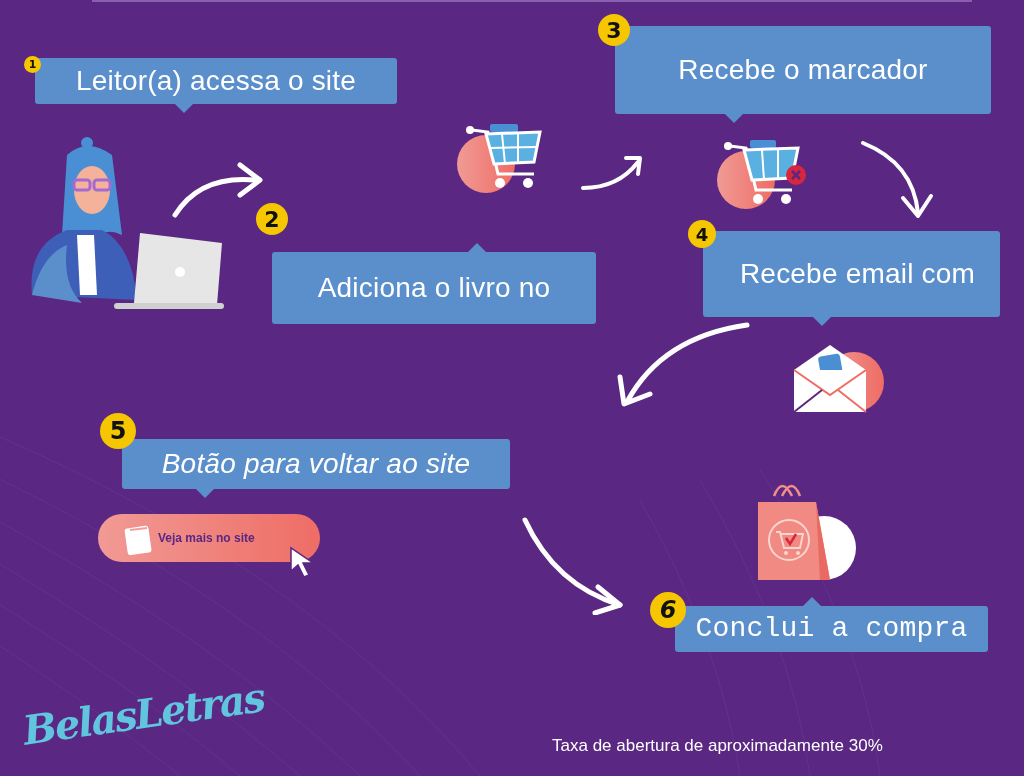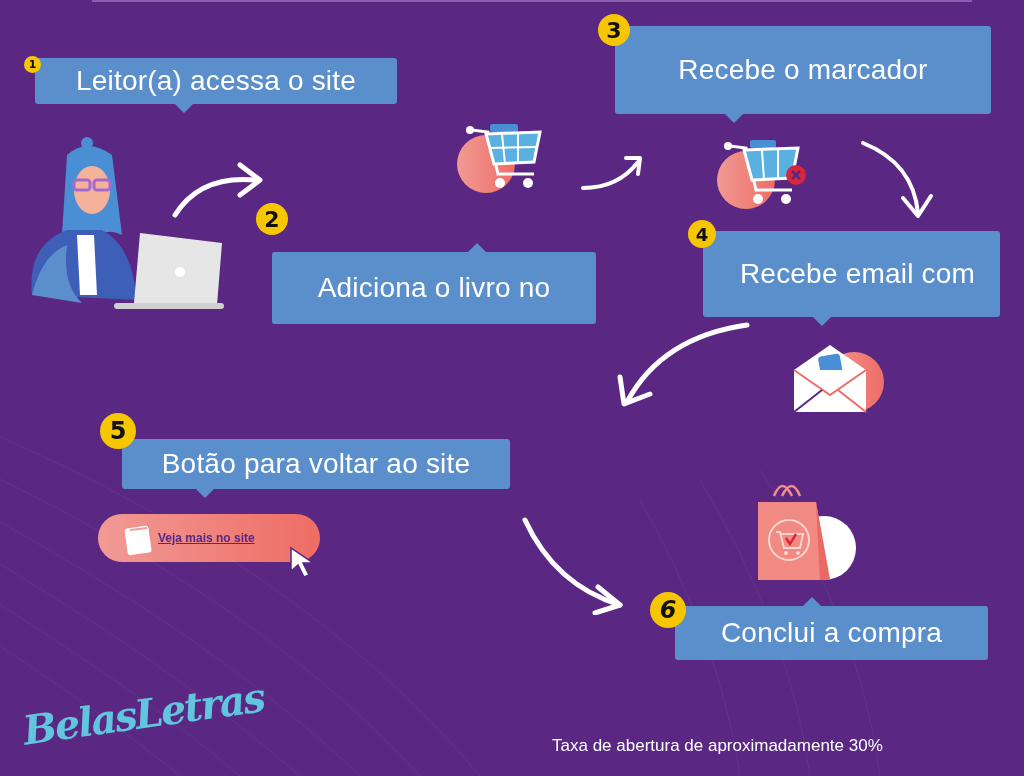--- a/index.html
+++ b/index.html
@@ -34,21 +34,21 @@
     font-family:"DejaVu Sans", sans-serif; font-weight:bold;
     display:flex; align-items:center; justify-content:center;
   }
   .icon { position:absolute; }
   .cta {
     position:absolute; left:98px; top:514px; width:222px; height:48px;
     border-radius:24px;
     background: linear-gradient(90deg, #f19a95 0%, #ee6d65 100%);
     display:flex; align-items:center;
   }
-  .cta-label { color:#5a2782; font-weight:bold; font-size:12px; margin-left:60px; font-family:"Liberation Sans", sans-serif;text-decoration:underline; }
+  .cta-label { color:#5a2782; font-weight:bold; font-size:12px; margin-left:60px; font-family:"Liberation Sans", sans-serif; }
   .logo {
     position:absolute; left:22px; top:690px;
     font-family:"DejaVu Serif", serif; font-style:italic; font-weight:bold;
     color:#62c5e0; font-size:40px; letter-spacing:-2px; transform: rotate(-8deg);
   }
   .footnote { position:absolute; left:552px; top:736px; color:#ffffff; font-size:17px; }
 </style>
 </head>
 <body>
 
@@ -161,21 +161,21 @@
   <path d="M4 30 L40 55 L76 30" fill="#fff" stroke="#ee6d65" stroke-width="2"></path>
   <path d="M4 72 L32 50" stroke="#5a2782" stroke-width="2"></path>
   <path d="M76 72 L48 50" stroke="#ee6d65" stroke-width="2"></path>
 </svg>
 
 <svg class="icon" style="left:612px; top:322px;" width="140" height="90" viewBox="0 0 140 90">
   <path d="M135 3 Q 50 15 15 80" fill="none" stroke="#fff" stroke-width="5" stroke-linecap="round"></path>
   <path d="M8 55 L12 82 L38 72" fill="none" stroke="#fff" stroke-width="5" stroke-linecap="round" stroke-linejoin="round"></path>
 </svg>
 
-<div class="box" style="left:122px; top:439px; width:388px; height:50px;">
+<div class="box" style="left:122px; top:439px; width:388px; height:50px;font-style:italic;">
   <span>Botão para voltar ao site</span>
   <div class="tail down" style="left:74px;"></div>
 </div>
 <div class="badge" style="left:100px; top:413px; width:36px; height:36px; font-size:24px;">5</div>
 
 <div class="cta">
   <svg class="icon" style="left:24px; top:10px;" width="32" height="32" viewBox="0 0 32 32">
     <rect x="4" y="3" width="24" height="27" rx="3" fill="#fff" transform="rotate(-8 16 16)"></rect>
     <line x1="8" y1="6" x2="25" y2="4" stroke="#f0a09a" stroke-width="2"></line>
   </svg>
@@ -195,21 +195,21 @@
   <path d="M22 18 Q 30 -2 40 18 M30 18 Q 40 -2 48 18" fill="none" stroke="#f09088" stroke-width="2.5"></path>
   <path d="M6 24 L64 24 L78 102 L6 102 Z" fill="#f08a82"></path>
   <path d="M64 24 L78 102 L68 102 Z" fill="#e86a62"></path>
   <circle cx="37" cy="62" r="20" fill="none" stroke="#fbd5d0" stroke-width="2"></circle>
   <path d="M24 54 L28 54 L32 70 L48 70 L51 56 L29 56" fill="none" stroke="#fbd5d0" stroke-width="2"></path>
   <path d="M34 60 L38 66 L44 56" fill="none" stroke="#d7263d" stroke-width="2.5"></path>
   <circle cx="34" cy="75" r="2" fill="#fbd5d0"></circle>
   <circle cx="46" cy="75" r="2" fill="#fbd5d0"></circle>
 </svg>
 
-<div class="box" style="left:675px; top:606px; width:313px; height:54px;">
+<div class="box" style="left:675px; top:606px; width:313px; height:46px;font-family:Liberation Mono, monospace;">
   <span>Conclui a compra</span>
   <div class="tail up" style="left:128px;"></div>
 </div>
 <div class="badge" style="left:650px; top:592px; width:36px; height:36px; font-size:24px; font-style:italic;">6</div>
 
 <div class="logo">BelasLetras</div>
 
 <div class="footnote">Taxa de abertura de aproximadamente 30%</div>
 
 </body></html>

